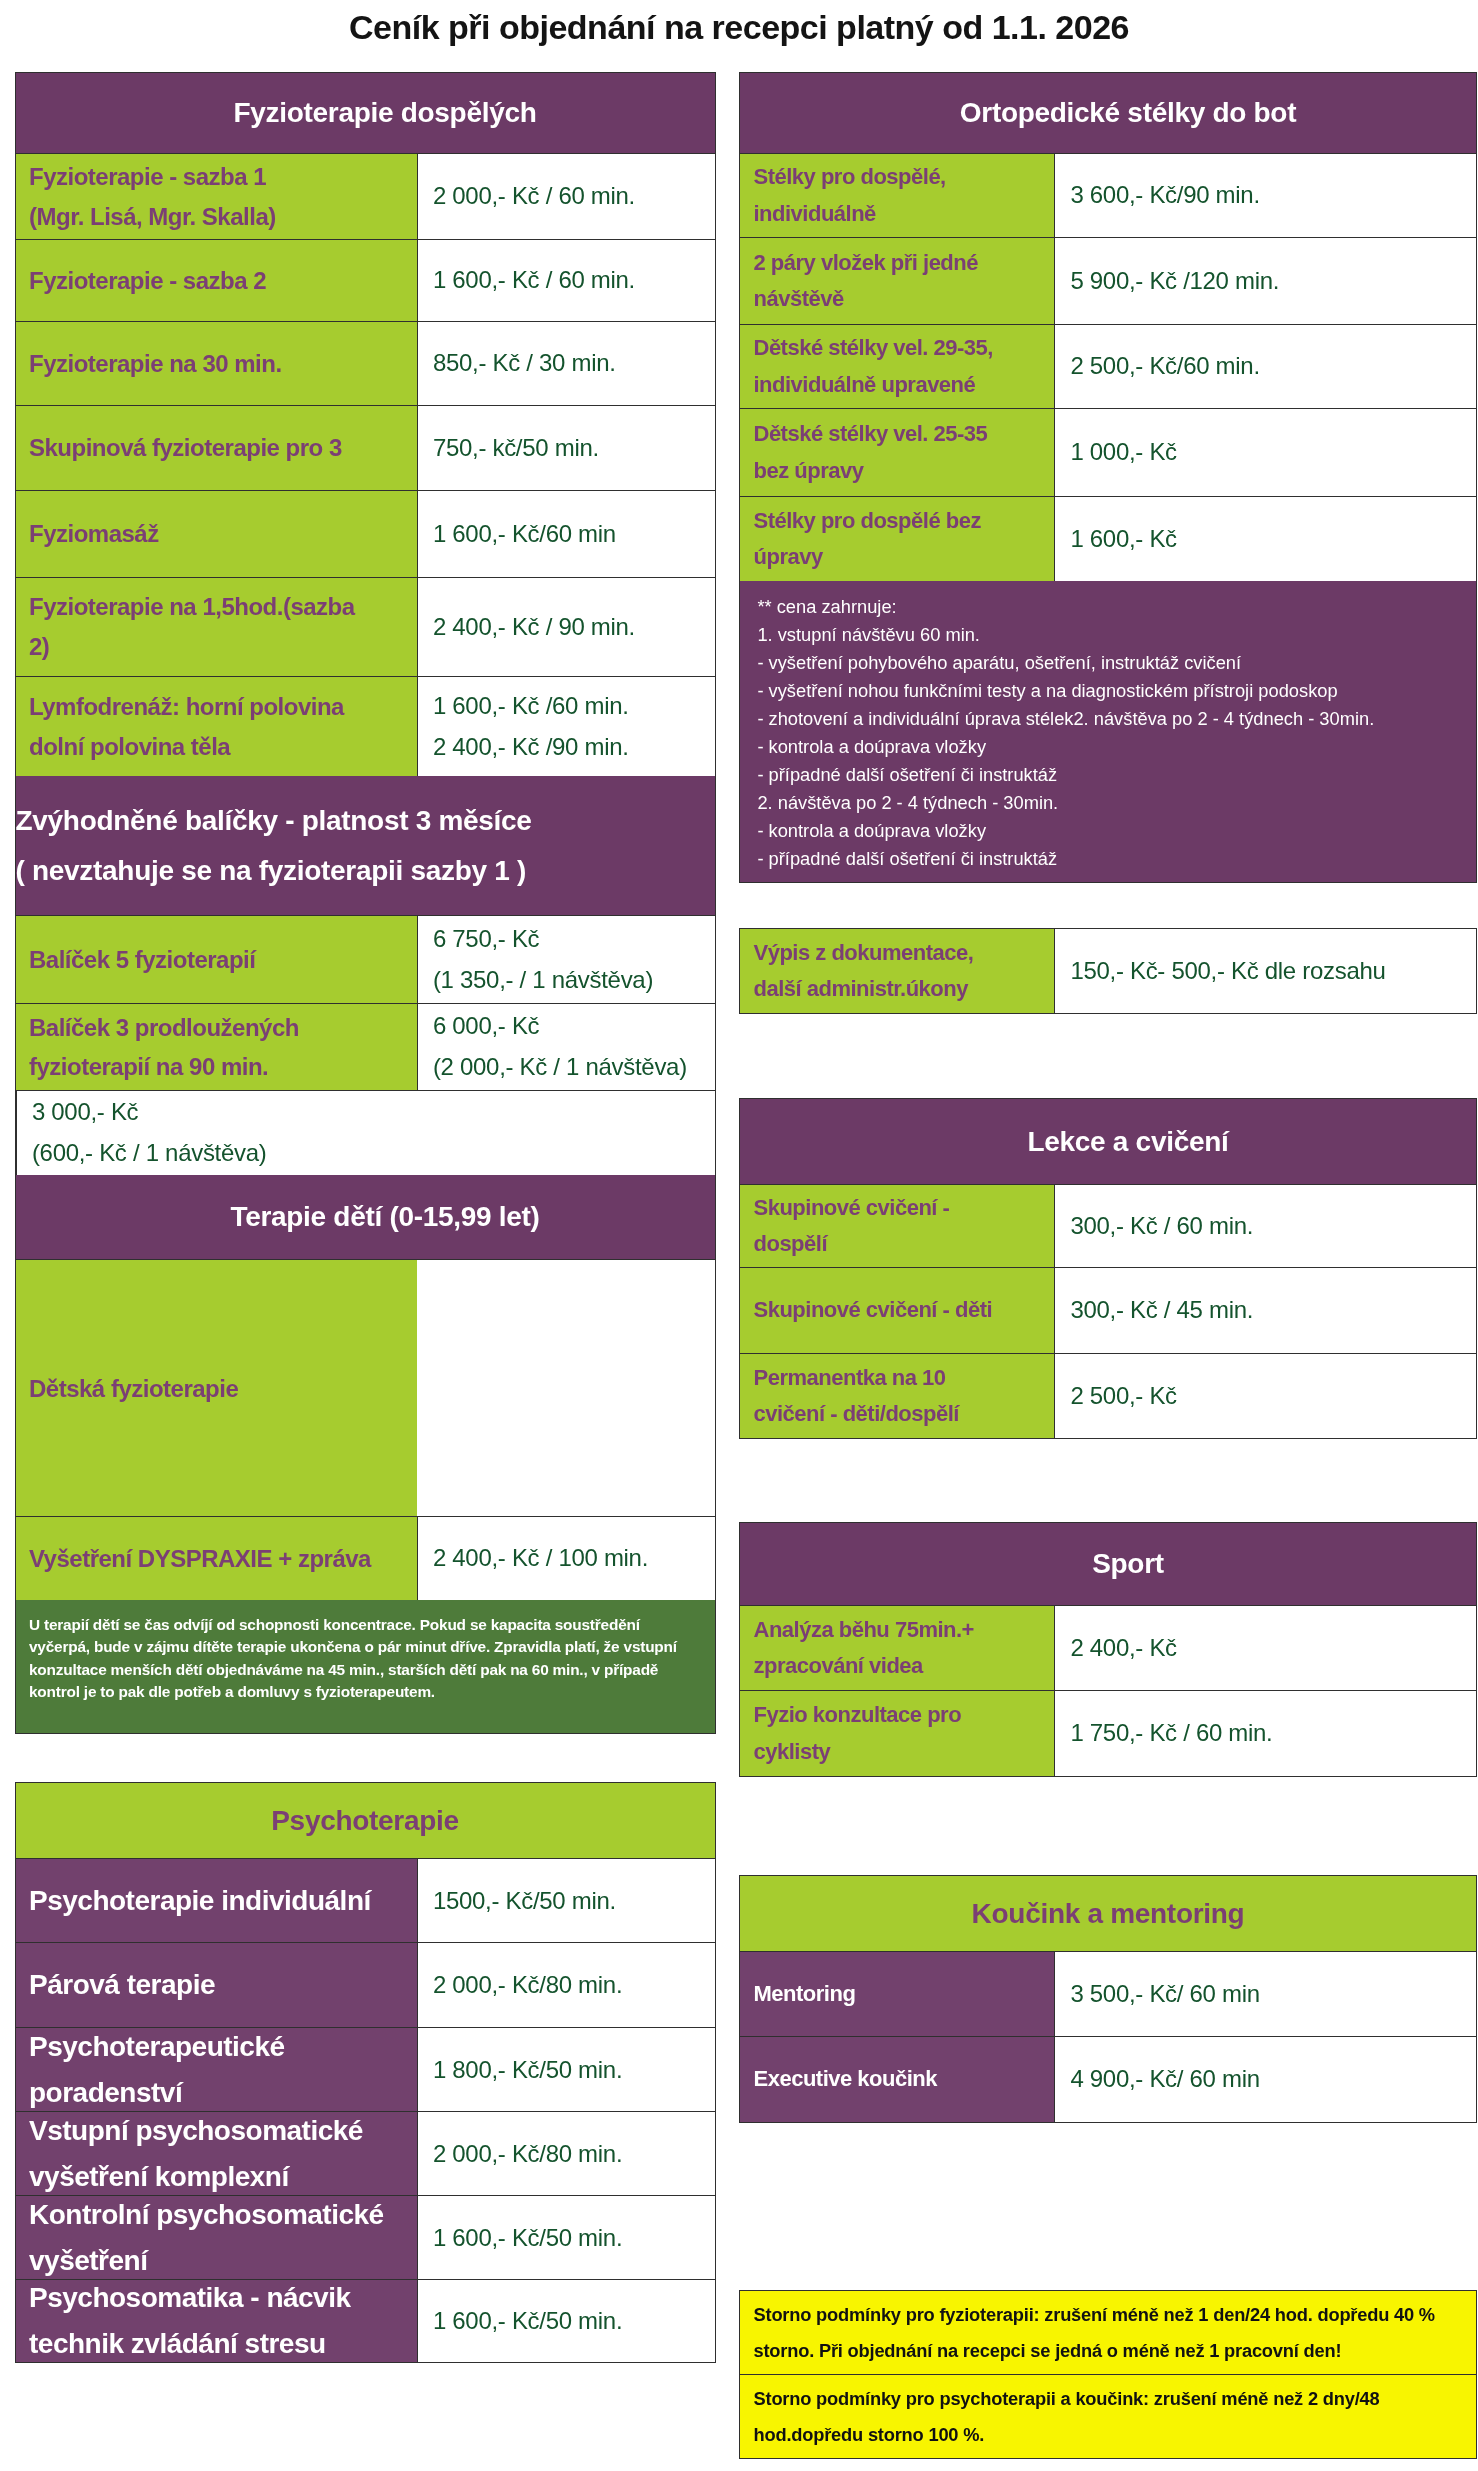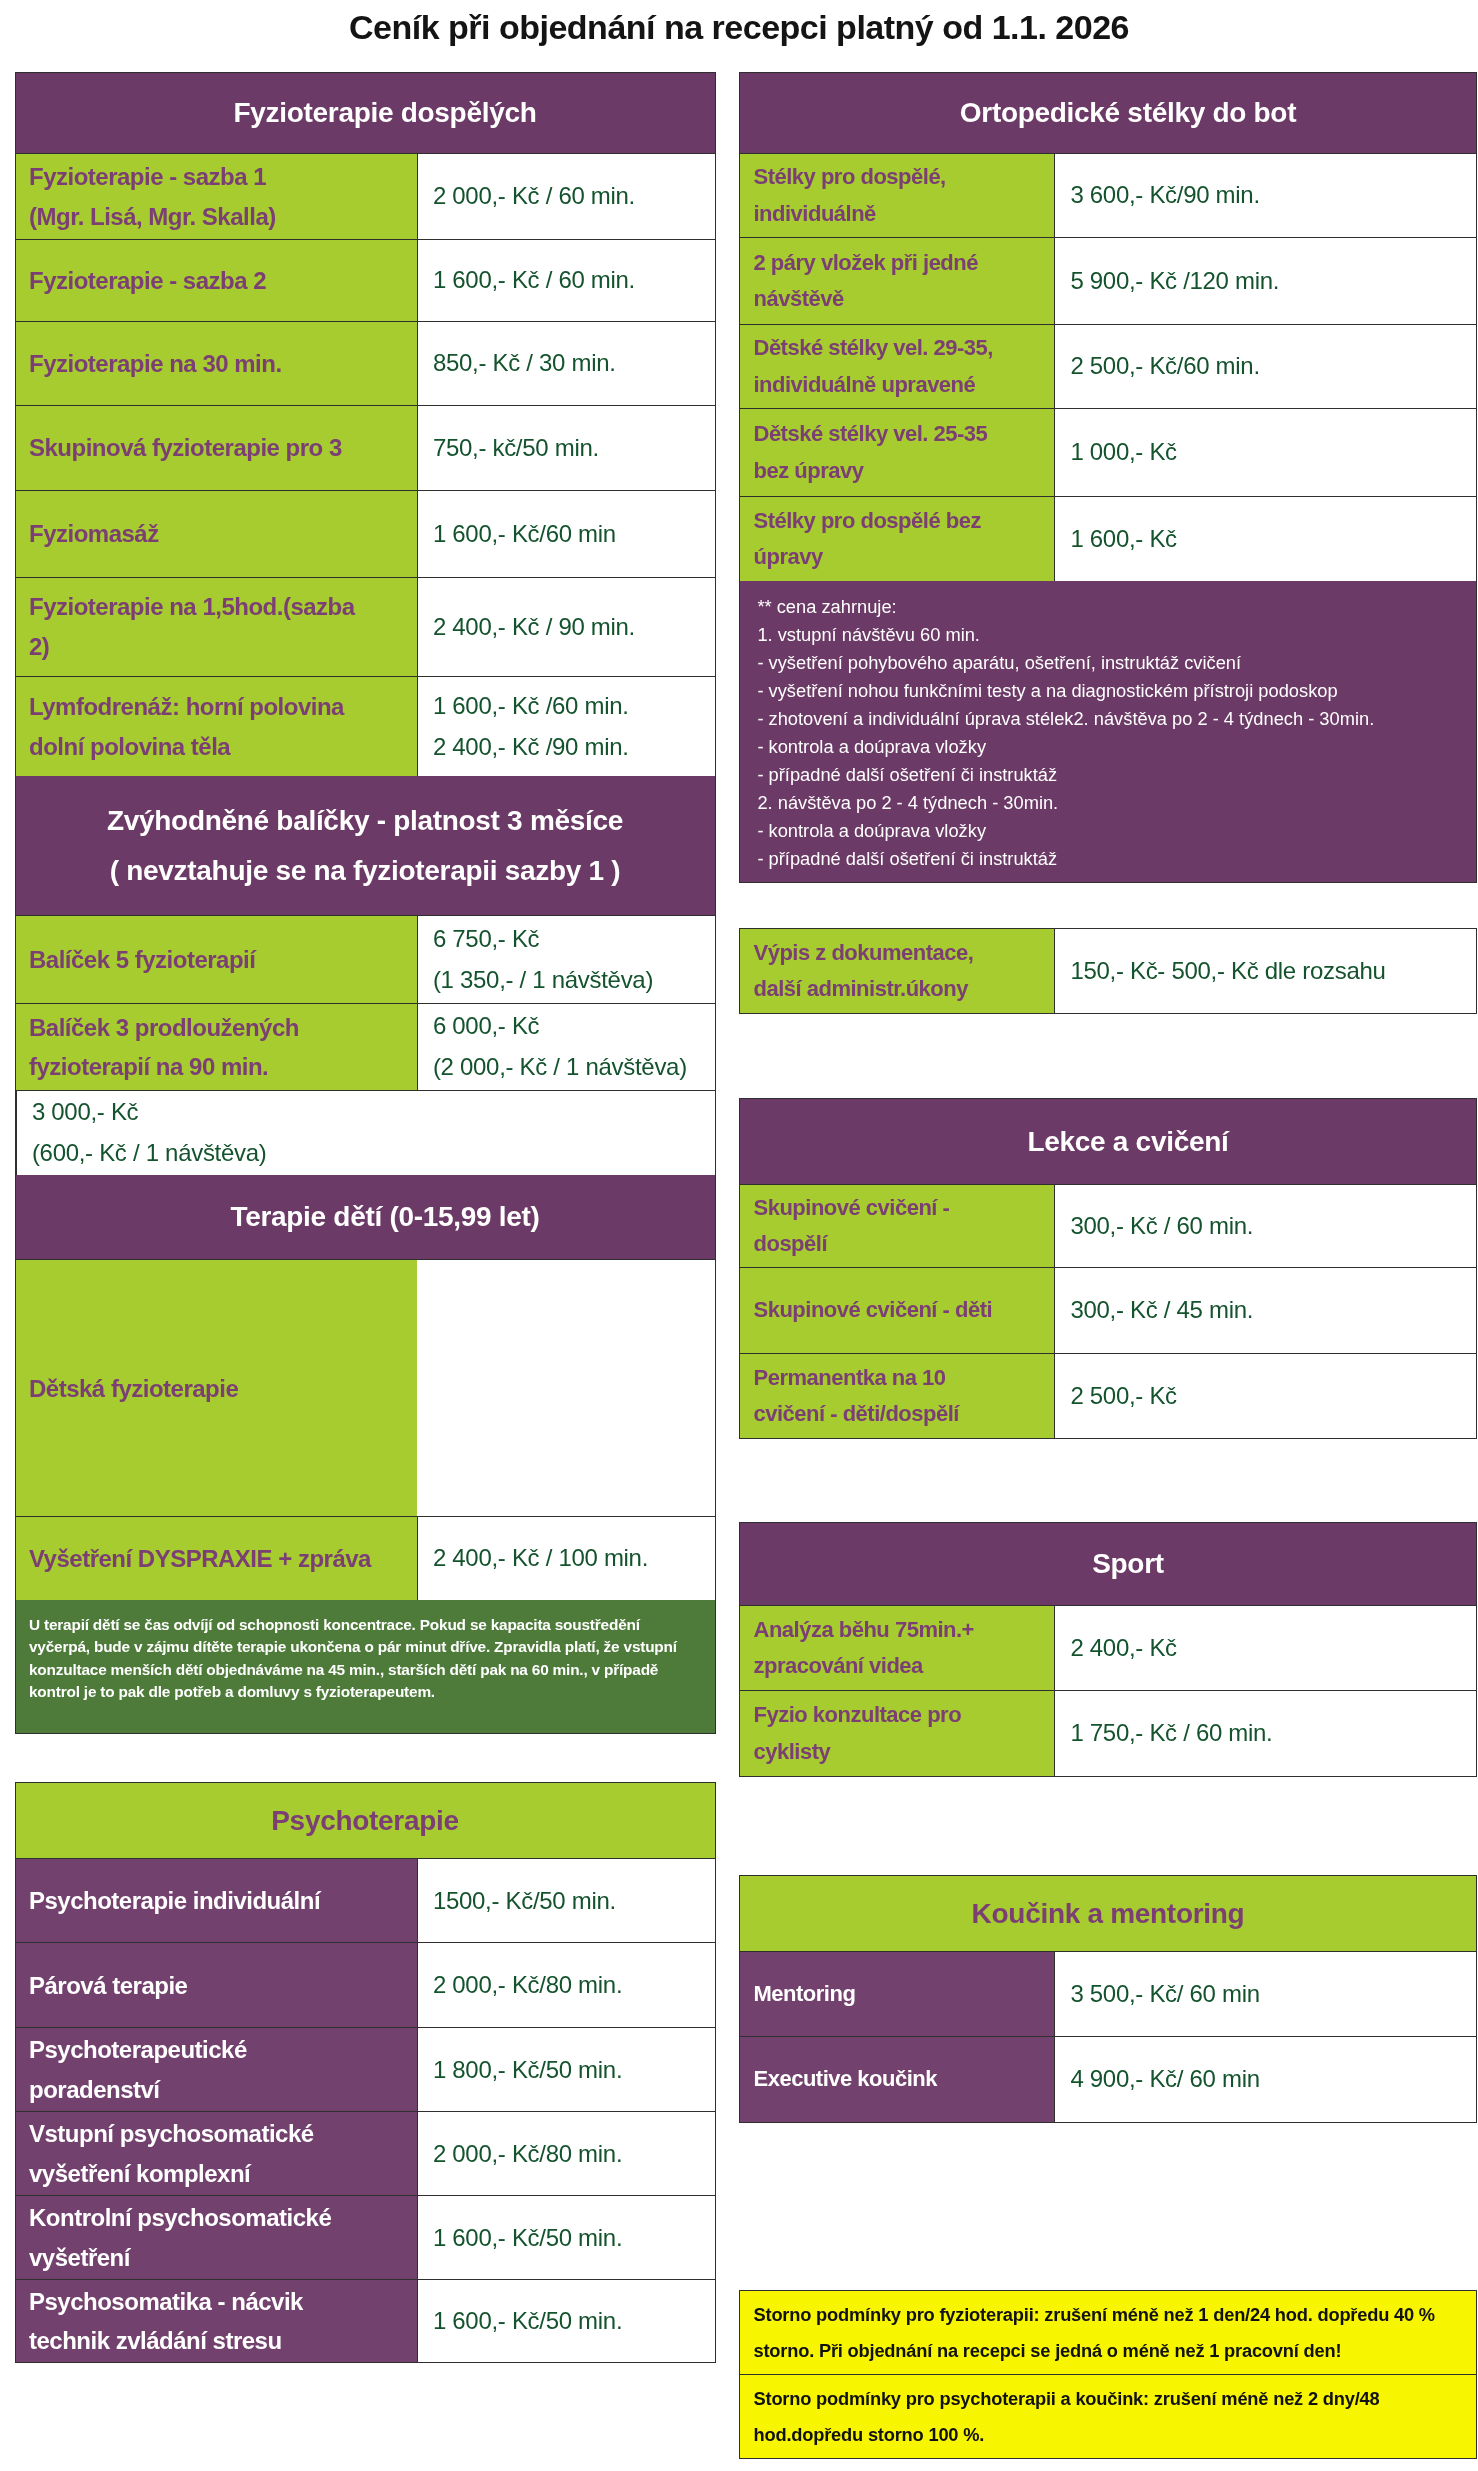--- a/index.html
+++ b/index.html
@@ -18,41 +18,41 @@
     text-align: center; font-weight: bold; font-size: 28px; letter-spacing: -0.3px; }
   .sec-header.purple { background: #6C3A66; color: #ffffff; padding-left: 40px; }
   .sec-header.green  { background: #A6CC2F; color: #7B3F74; }
 
   .row { display: flex; border-top: 1.9px solid #2f2f2f; }
   .row:first-child { border-top: none; }
 
   .lbl { background: #A6CC2F; color: #7B3F74; font-weight: bold; font-size: 24px;
     letter-spacing: -0.5px; line-height: 1.65; padding: 3.9px 7.7px 3.9px 13.5px;
     display: flex; flex-direction: column; justify-content: center; }
-  .lblp { background: #72416D; color: #ffffff; font-weight: bold; font-size: 24px;
+  .lblp { background: #72416D; color: #ffffff; font-weight: bold; font-size: 28px;
     letter-spacing: -0.5px; line-height: 1.65; padding: 3.9px 7.7px 3.9px 13.5px;
     display: flex; flex-direction: column; justify-content: center; }
   .col-left  .lbl, .col-left  .lblp { width: 401px; }
   .col-right .lbl, .col-right .lblp { width: 314px; font-size: 22px; }
   .lbl span, .lblp span { display: block; }
 
   .prc { flex: 1; background: #ffffff; color: #14532d; font-size: 24px;
     letter-spacing: -0.3px; line-height: 1.7; padding: 3.9px 5.8px 3.9px 15.4px;
     border-left: 1.9px solid #2f2f2f;
     display: flex; flex-direction: column; justify-content: center; }
   .prc span { display: block; }
 
   .merged { display: flex; border-top: 1.9px solid #2f2f2f; }
   .merged .prices { flex: 1; display: flex; flex-direction: column; }
   .merged .prices .prc { border-top: 1px solid #a0a0a0; }
   .merged .prices .prc:first-child { border-top: none; }
 
   .purple-banner { background: #6C3A66; color: #fff; border: 1.9px solid #2f2f2f;
     height: 142px; display: flex; flex-direction: column; justify-content: center;
-    align-items: center; text-align: center; font-weight: bold; font-size: 28px;
+    align-items: flex-start; text-align: center; font-weight: bold; font-size: 28px;
     line-height: 1.8; letter-spacing: -0.3px; }
 
   .note-darkgreen { background: #4E7B3A; border: 1.9px solid #2f2f2f; color: #fff;
     font-weight: bold; font-size: 15.4px; letter-spacing: -0.2px; line-height: 1.45;
     padding: 13.5px 13.5px; height: 135px; overflow: hidden; }
 
   .note-purple { background: #6C3A66; border: 1.9px solid #2f2f2f; color: #fff;
     font-size: 18.3px; line-height: 28px; padding: 11.6px 17.4px; height: 303px; overflow: hidden; }
 
   .note-yellow { background: #F8F500; border: 1.9px solid #2f2f2f; color: #111;

